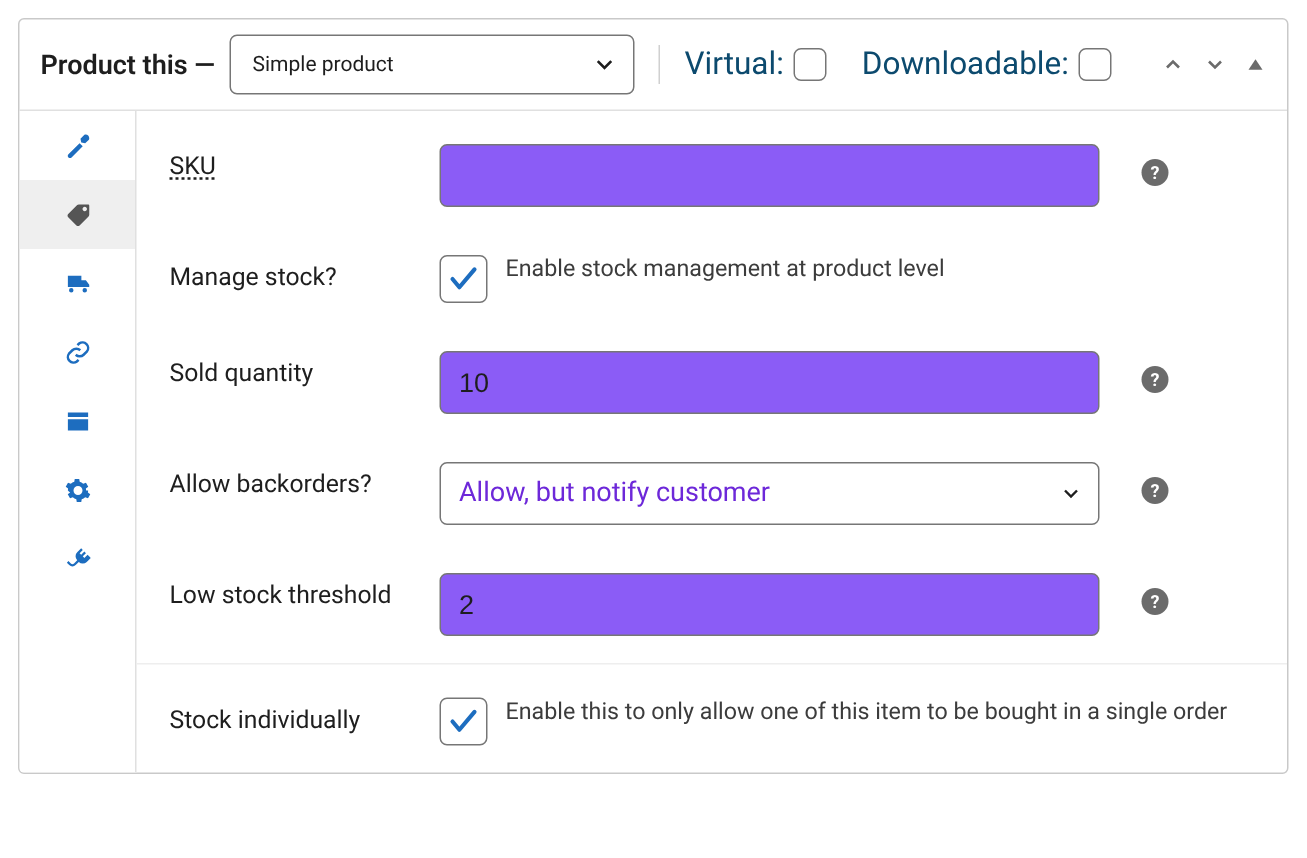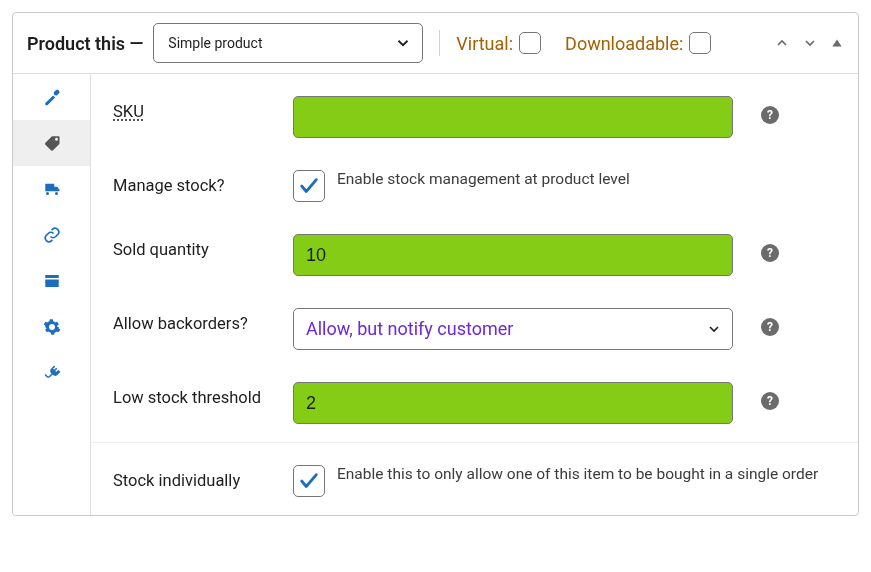--- a/index.html
+++ b/index.html
@@ -48,22 +48,22 @@
     transform: translateY(-50%);
     pointer-events: none;
   }
   .header-divider {
     width: 1px;
     height: 26px;
     background: #d0d0d0;
     margin: 0 6px;
   }
   .checkbox-label {
-    font-size: 18px;
-    color: #a16207;
+    font-size: 21px;
+    color: #0c4a6e;
   }
   .mini-checkbox {
     width: 22px;
     height: 22px;
     border: 1px solid #767676;
     border-radius: 5px;
     display: inline-block;
     vertical-align: middle;
     margin-left: 4px;
     cursor: pointer;
@@ -116,21 +116,21 @@
   .row-control { flex: 1; display: flex; gap: 12px; }
   .ctrl-line { display: flex; align-items: center; gap: 16px; }
   .text-input {
     width: 440px;
     height: 42px;
     border: 1px solid #767676;
     border-radius: 5px;
     padding: 0 12px;
     font-size: 18px;
     color: #1e1e1e;
-    background: #84cc16;
+    background: #8b5cf6;
   }
   .select-input {
     width: 440px;
     height: 42px;
     border: 1px solid #767676;
     border-radius: 5px;
     padding: 0 40px 0 12px;
     font-size: 18px;
     line-height: 40px;
     color: #6d28d9;

